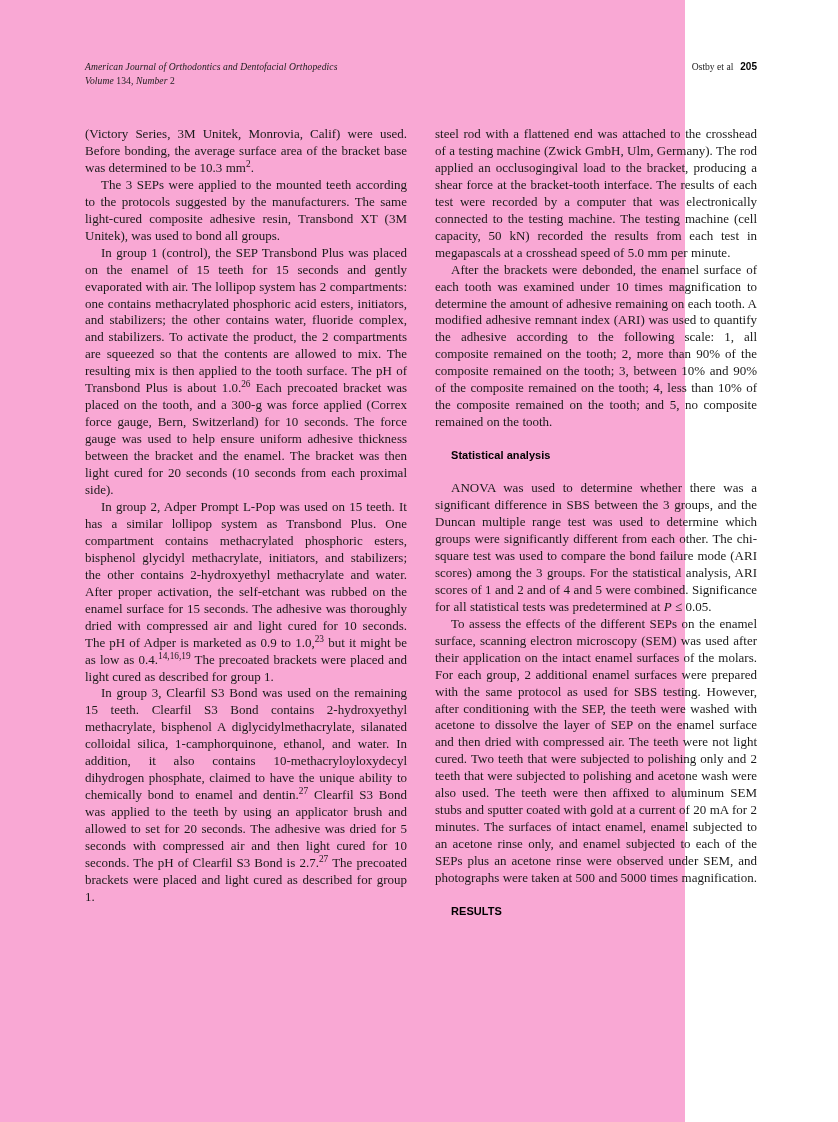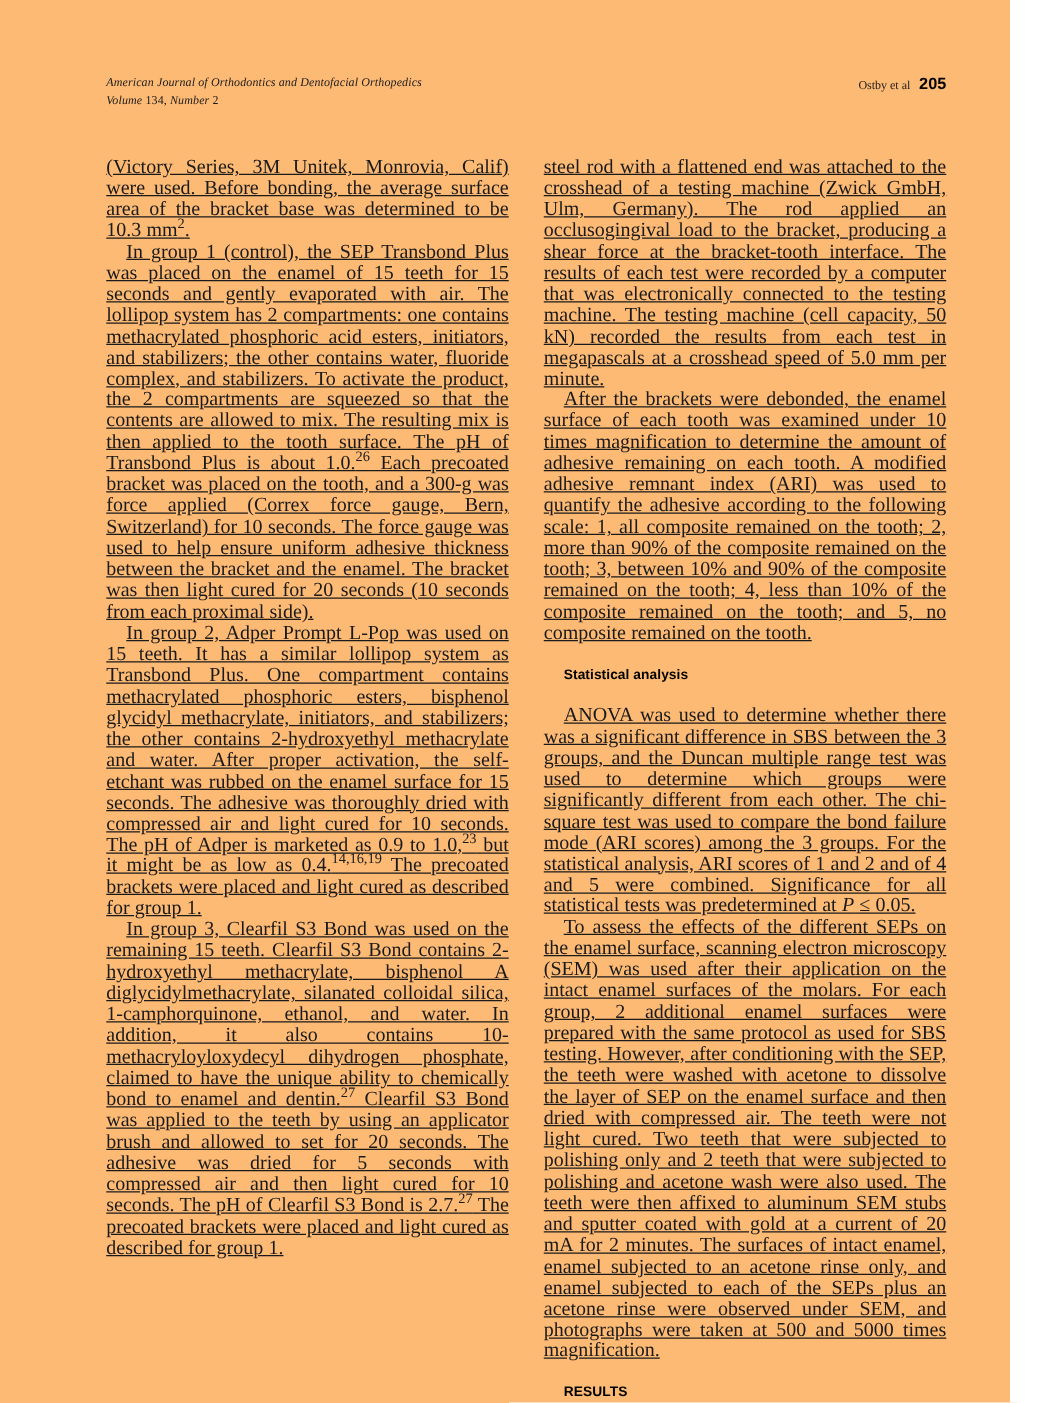--- a/index.html
+++ b/index.html
@@ -13,23 +13,23 @@
     height: 1122px;
     position: relative;
     font-family: "Liberation Serif", serif;
     color: #1a1a1a;
     overflow: hidden;
   }
 
   .page {
     position: absolute;
     left: 0; top: 0;
-    width: 808px;
+    width: 685px;
     height: 1122px;
-    background: #fdba74;
+    background: #f9a8d4;
   }
 
   
   .running-head {
     position: absolute;
     left: 85px;
     top: 60px;
     width: 672px;
     height: 34px;
   }
@@ -63,21 +63,21 @@
     line-height: 13.5px;
   }
   .rh-authors {
     font-family: "Liberation Serif", serif;
     font-size: 9.6px;
     color: #1c1c1c;
   }
   .rh-pageno {
     font-family: "Liberation Sans", sans-serif;
     font-weight: bold;
-    font-size: 13px;
+    font-size: 10px;
     color: #000;
     margin-left: 7px;
   }
 
   
   .columns {
     position: absolute;
     left: 85px;
     top: 126px;
     width: 672px;
@@ -86,29 +86,28 @@
     position: absolute;
     top: 0;
     width: 322px;
   }
   .col-left  { left: 0px; }
   .col-right { left: 350px; }
 
   p.body-par {
     margin: 0;
     font-family: "Liberation Serif", serif;
-    font-size: 16px;
+    font-size: 13px;
     line-height: 16.95px;
     text-align: justify;
     text-indent: 16px;
     color: #1a1a1a;
     hyphens: none;
     -webkit-hyphens: none;
     word-spacing: 0.01em;
-    text-decoration: underline;
   }
   p.body-par.no-indent {
     text-indent: 0;
   }
 
   sup.ref {
     font-size: 0.72em;
     vertical-align: super;
     line-height: 0;
   }
@@ -141,20 +140,21 @@
       </span>
     </div>
     <div class="rh-right">
       <span class="rh-authors">Ostby et al</span><span class="rh-pageno">205</span>
     </div>
   </div>
 
   <div class="columns">
     <div class="col col-left" id="colLeft">
         <p class="body-par no-indent"><span>(Victory Series, 3M Unitek, Monrovia, Calif) were used. Before bonding, the average surface area of the bracket base was determined to be 10.3 mm</span><sup class="ref">2</sup><span>.</span></p>
+        <p class="body-par"><span>The 3 SEPs were applied to the mounted teeth according to the protocols suggested by the manufacturers. The same light-cured composite adhesive resin, Transbond XT (3M Unitek), was used to bond all groups.</span></p>
         <p class="body-par"><span>In group 1 (control), the SEP Transbond Plus was placed on the enamel of 15 teeth for 15 seconds and gently evaporated with air. The lollipop system has 2 compartments: one contains methacrylated phosphoric acid esters, initiators, and stabilizers; the other contains water, fluoride complex, and stabilizers. To activate the product, the 2 compartments are squeezed so that the contents are allowed to mix. The resulting mix is then applied to the tooth surface. The pH of Transbond Plus is about 1.0.</span><sup class="ref">26</sup><span> Each precoated bracket was placed on the tooth, and a 300-g was force applied (Correx force gauge, Bern, Switzerland) for 10 seconds. The force gauge was used to help ensure uniform adhesive thickness between the bracket and the enamel. The bracket was then light cured for 20 seconds (10 seconds from each proximal side).</span></p>
         <p class="body-par"><span>In group 2, Adper Prompt L-Pop was used on 15 teeth. It has a similar lollipop system as Transbond Plus. One compartment contains methacrylated phosphoric esters, bisphenol glycidyl methacrylate, initiators, and stabilizers; the other contains 2-hydroxyethyl methacrylate and water. After proper activation, the self-etchant was rubbed on the enamel surface for 15 seconds. The adhesive was thoroughly dried with compressed air and light cured for 10 seconds. The pH of Adper is marketed as 0.9 to 1.0,</span><sup class="ref">23</sup><span> but it might be as low as 0.4.</span><sup class="ref">14,16,19</sup><span> The precoated brackets were placed and light cured as described for group 1.</span></p>
         <p class="body-par"><span>In group 3, Clearfil S3 Bond was used on the remaining 15 teeth. Clearfil S3 Bond contains 2-hydroxyethyl methacrylate, bisphenol A diglycidylmethacrylate, silanated colloidal silica, 1-camphorquinone, ethanol, and water. In addition, it also contains 10-methacryloyloxydecyl dihydrogen phosphate, claimed to have the unique ability to chemically bond to enamel and dentin.</span><sup class="ref">27</sup><span> Clearfil S3 Bond was applied to the teeth by using an applicator brush and allowed to set for 20 seconds. The adhesive was dried for 5 seconds with compressed air and then light cured for 10 seconds. The pH of Clearfil S3 Bond is 2.7.</span><sup class="ref">27</sup><span> The precoated brackets were placed and light cured as described for group 1.</span></p>
       </div>
     <div class="col col-right" id="colRight">
         <p class="body-par no-indent"><span>steel rod with a flattened end was attached to the crosshead of a testing machine (Zwick GmbH, Ulm, Germany). The rod applied an occlusogingival load to the bracket, producing a shear force at the bracket-tooth interface. The results of each test were recorded by a computer that was electronically connected to the testing machine. The testing machine (cell capacity, 50 kN) recorded the results from each test in megapascals at a crosshead speed of 5.0 mm per minute.</span></p>
         <p class="body-par"><span>After the brackets were debonded, the enamel surface of each tooth was examined under 10 times magnification to determine the amount of adhesive remaining on each tooth. A modified adhesive remnant index (ARI) was used to quantify the adhesive according to the following scale: 1, all composite remained on the tooth; 2, more than 90% of the composite remained on the tooth; 3, between 10% and 90% of the composite remained on the tooth; 4, less than 10% of the composite remained on the tooth; and 5, no composite remained on the tooth.</span></p>
         <h2 class="sec-head space-before">Statistical analysis</h2>
         <p class="body-par"><span>ANOVA was used to determine whether there was a significant difference in SBS between the 3 groups, and the Duncan multiple range test was used to determine which groups were significantly different from each other. The chi-square test was used to compare the bond failure mode (ARI scores) among the 3 groups. For the statistical analysis, ARI scores of 1 and 2 and of 4 and 5 were combined. Significance for all statistical tests was predetermined at </span><em class="ital">P</em><span> ≤ 0.05.</span></p>
         <p class="body-par"><span>To assess the effects of the different SEPs on the enamel surface, scanning electron microscopy (SEM) was used after their application on the intact enamel surfaces of the molars. For each group, 2 additional enamel surfaces were prepared with the same protocol as used for SBS testing. However, after conditioning with the SEP, the teeth were washed with acetone to dissolve the layer of SEP on the enamel surface and then dried with compressed air. The teeth were not light cured. Two teeth that were subjected to polishing only and 2 teeth that were subjected to polishing and acetone wash were also used. The teeth were then affixed to aluminum SEM stubs and sputter coated with gold at a current of 20 mA for 2 minutes. The surfaces of intact enamel, enamel subjected to an acetone rinse only, and enamel subjected to each of the SEPs plus an acetone rinse were observed under SEM, and photographs were taken at 500 and 5000 times magnification.</span></p>

